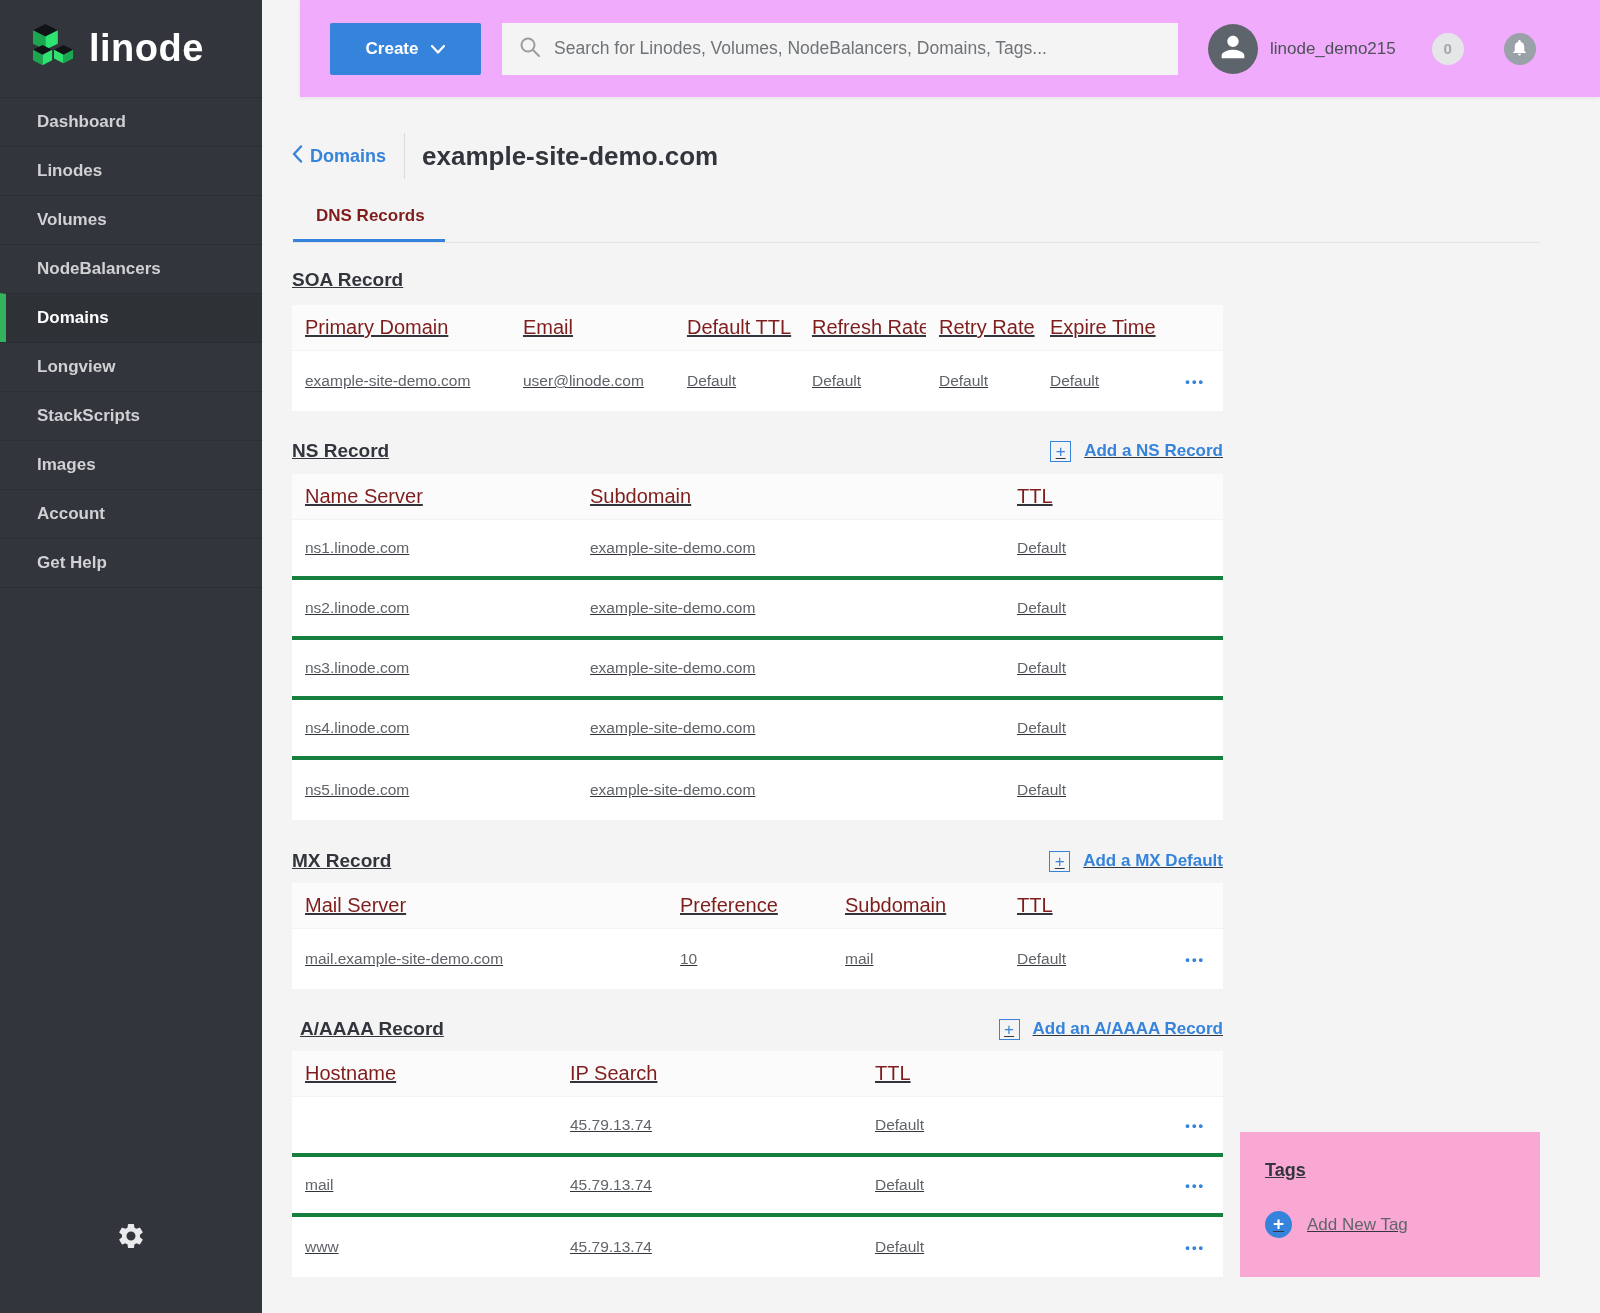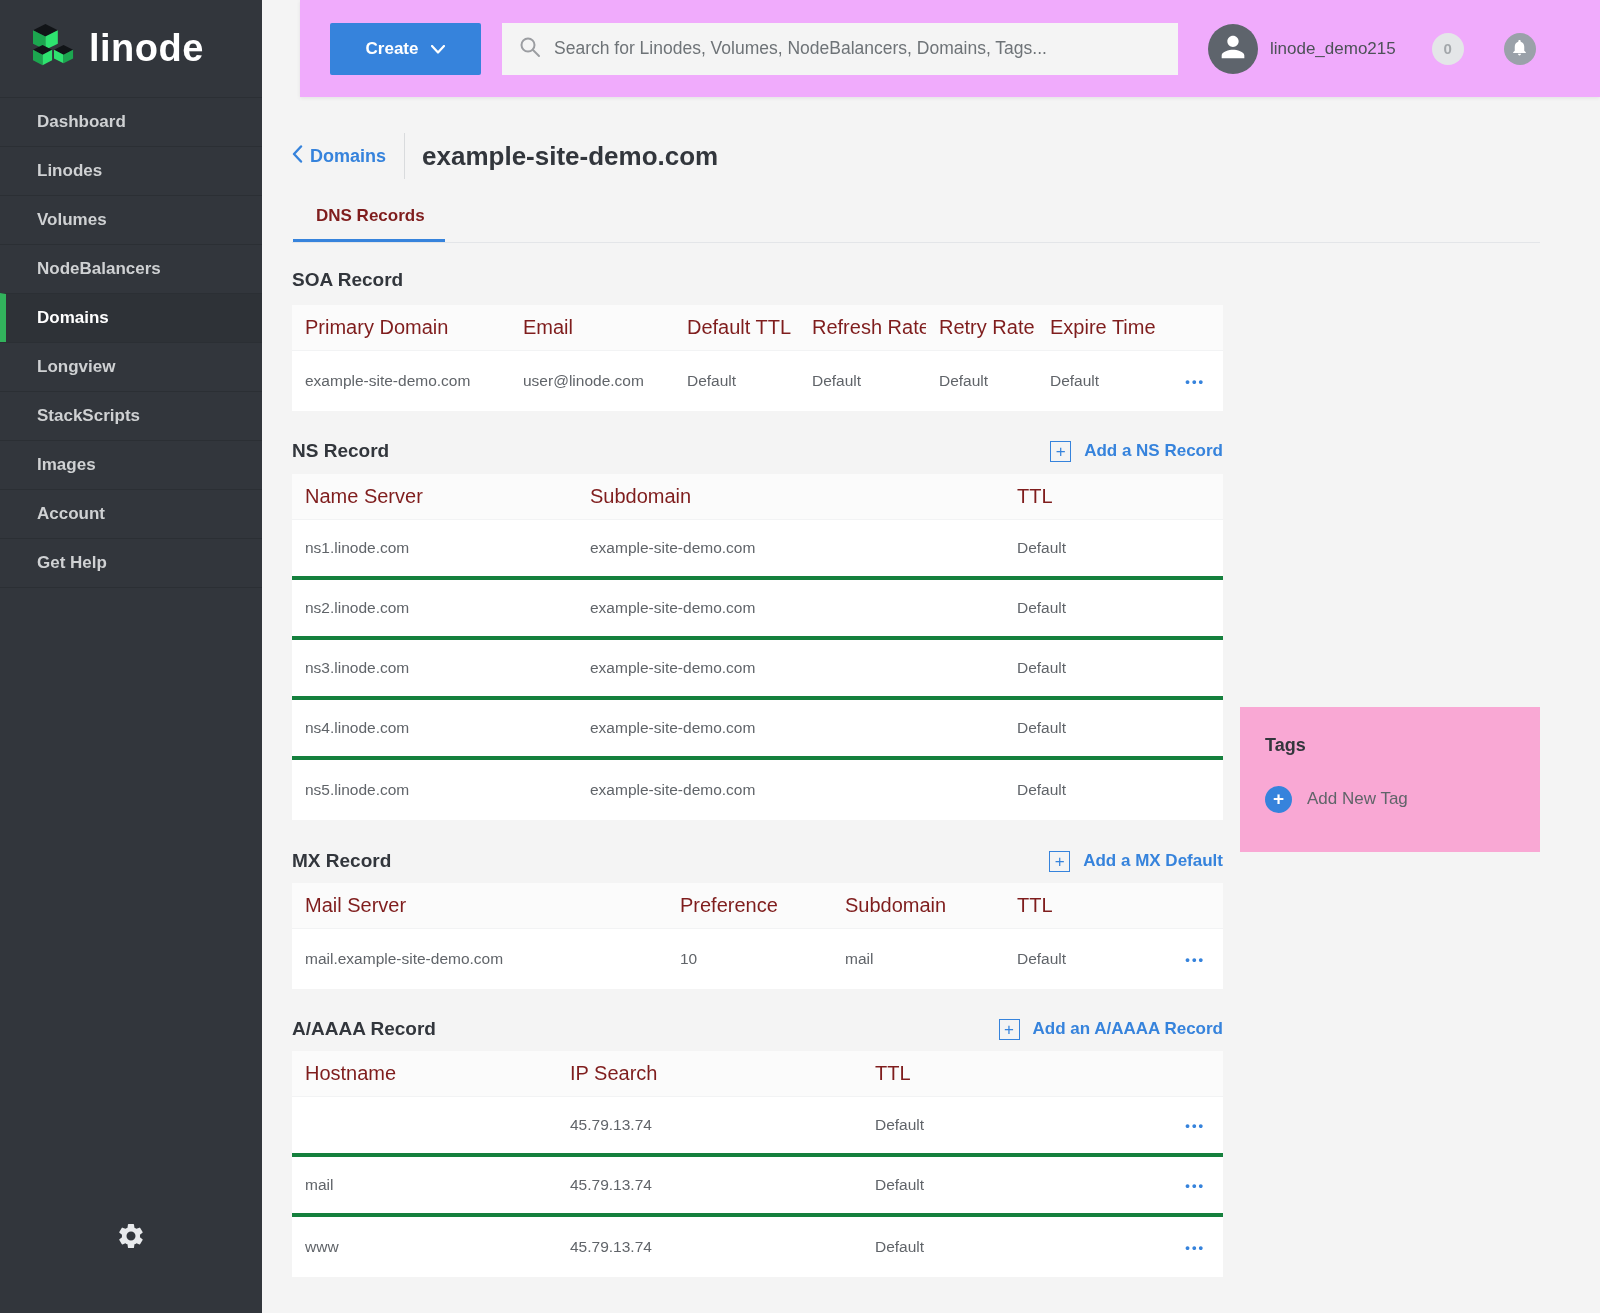--- a/index.html
+++ b/index.html
@@ -80,29 +80,29 @@
   .back-link { display:flex; align-items:center; cursor:pointer; text-decoration:none; }
   .back-label { color:#3683DC; font-size:18px; font-weight:bold; margin-left:7px; }
   .bc-divider { width:1px; height:46px; background:#d9dbdd; margin:0 17px 0 18px; }
   .page-title { font-size:26px; font-weight:600; color:#32363C; }
   .tabs { margin-top:27px; border-bottom:1px solid #e3e5e8; }
   .tab {
     display:inline-block; padding:0 20px 13px 23px; margin-left:1px;
     font-size:17px; font-weight:600; color:#7f1d1d;
     border-bottom:3px solid #3683DC; cursor:pointer;
   }
-  .main-flex { display:flex; align-items:center; }
+  .main-flex { display:flex; align-items:flex-end;text-decoration:underline; }
   .records-col { width:931px; }
   .tags-col { width:300px; margin-left:17px; padding-top:38px; }
   .section-head { display:flex; justify-content:space-between; align-items:center; }
   .section-title { font-size:19px; font-weight:bold; color:#32363C; }
   .head-soa { margin-top:26px; margin-bottom:14px; }
   .head-ns  { margin-top:29px; margin-bottom:12px; }
   .head-mx  { margin-top:30px; margin-bottom:11px; }
-  .head-a   { margin-top:29px; margin-bottom:11px; }
+  .head-a   { margin-top:29px; margin-bottom:11px;margin-left:8px; }
   .add-link { display:flex; align-items:center; background:none; border:none; cursor:pointer; font-family:"Liberation Sans",sans-serif; }
   .plus-sq {
     width:21px; height:21px; border:1px solid #3683DC; color:#3683DC;
     font-size:17px; line-height:19px; text-align:center; display:inline-block;
   }
   .add-label { color:#3683DC; font-size:17px; font-weight:bold; margin-left:13px; }
   
   .table { background:#fff; }
   .thead { display:flex; align-items:center; height:46px; background:#fbfbfb; border-bottom:1px solid #f2f3f4; }
   .trow  { display:flex; align-items:center; height:60px; background:#fff; border-bottom:4px solid #15803d; }

